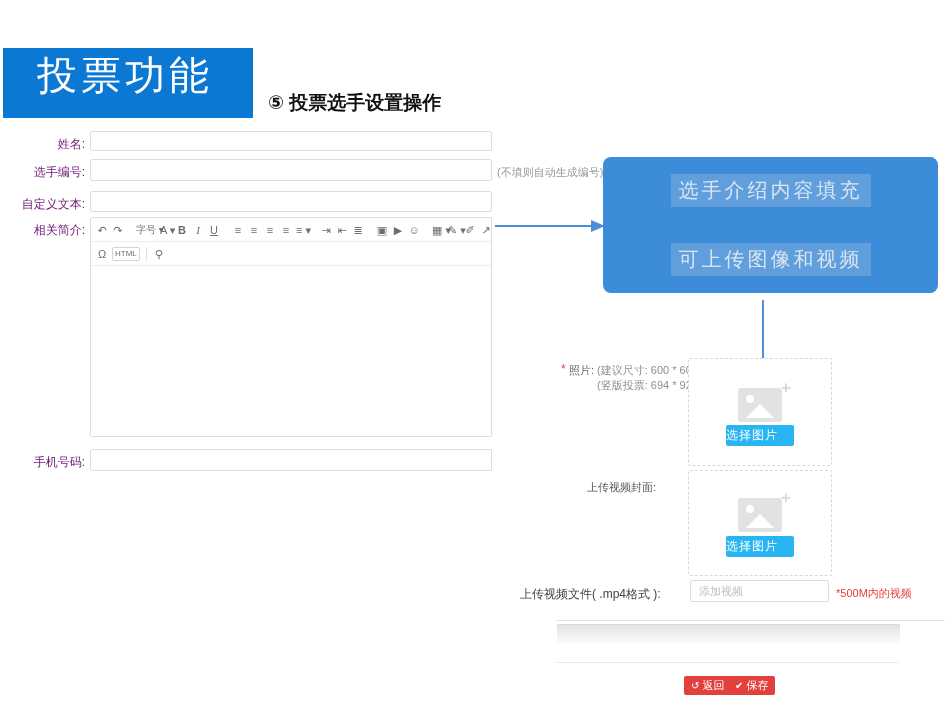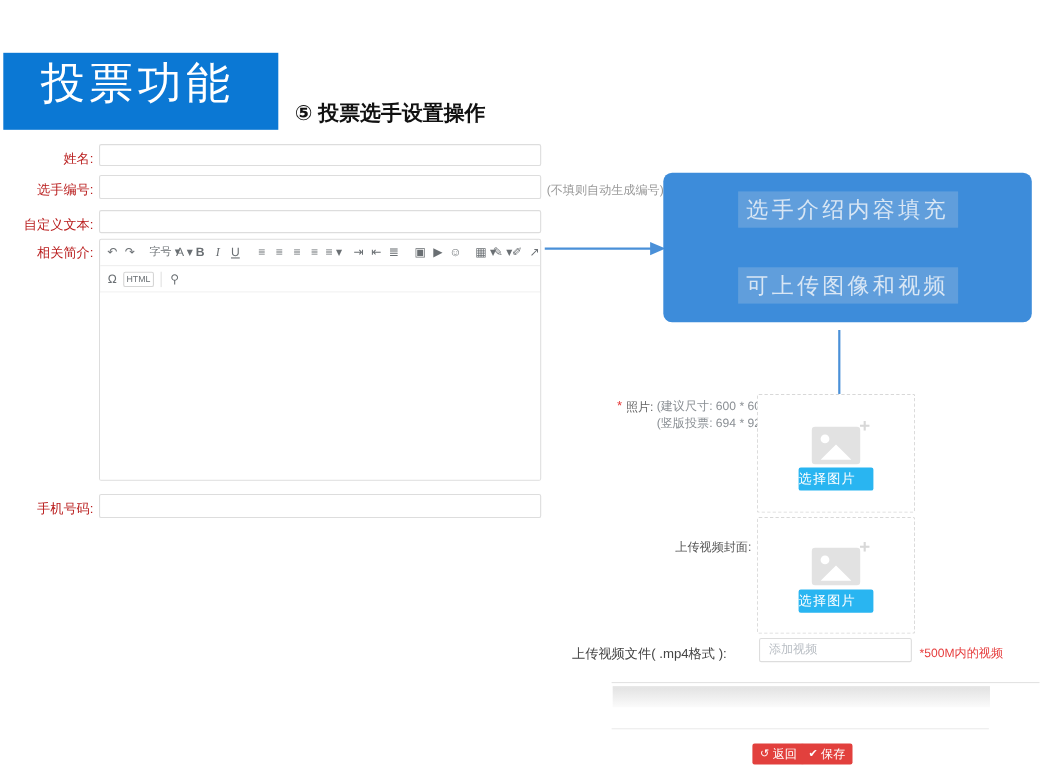--- a/index.html
+++ b/index.html
@@ -7,21 +7,21 @@
   body { font-family:"Liberation Sans","DejaVu Sans",sans-serif; }
   .canvas { position:relative; width:951px; height:702px; background:#fff; overflow:hidden; }
 
   
   .banner { position:absolute; left:3px; top:48px; width:250px; height:70px;
             background:#0b78d4; color:#fff; display:flex; align-items:flex-start;
             padding-left:34px; font-size:40px; letter-spacing:4px; }
   .heading { position:absolute; left:268px; top:90px; font-size:19px; font-weight:bold; color:#111; }
 
   
-  .flabel { position:absolute; left:0; width:85px; text-align:right; font-size:12px; color:#b91c1c; }
+  .flabel { position:absolute; left:0; width:85px; text-align:right; font-size:12px; color:#701a75; }
   .finput { position:absolute; left:90px; width:402px; border:1px solid #ddd; border-radius:2px;
             background:#fff; font-size:12px; padding:0 6px; color:#333; outline:none; }
   .fnote  { position:absolute; left:497px; font-size:11px; color:#999; }
 
   
   .editor { position:absolute; left:90px; top:217px; width:402px; height:220px;
             border:1px solid #ddd; border-radius:2px; background:#fff; display:flex; flex-direction:column; }
   .toolbar { display:flex; align-items:center; gap:4px; padding:0 5px; height:24px;
              border-bottom:1px solid #eee; flex-wrap:nowrap; overflow:hidden; }
   .toolbar2 { height:24px; border-bottom:1px solid #eee; }
@@ -54,21 +54,21 @@
   .box2 { top:470px; height:106px; }
   .img-ph { position:absolute; left:738px; width:44px; height:34px; background:#e2e2e2; border-radius:3px; }
   .img-ph .sun { position:absolute; left:8px; top:7px; width:8px; height:8px; border-radius:50%; background:#fff; }
   .img-ph .mtn { position:absolute; bottom:4px; left:8px; width:0; height:0;
                  border-left:14px solid transparent; border-right:14px solid transparent;
                  border-bottom:14px solid #fff; }
   .img-ph .plus { position:absolute; top:-10px; right:-9px; color:#d8d8d8; font-size:17px; font-weight:bold; }
   .choose-btn { position:absolute; left:726px; width:68px; height:21px; background:#29b5f1; color:#fff;
                 font-size:12px; line-height:21px; text-align:left; border-radius:2px; cursor:pointer;
                 letter-spacing:1px; }
-  .cover-label { position:absolute; left:560px; top:490px; width:123px; text-align:right;
+  .cover-label { position:absolute; left:560px; top:480px; width:123px; text-align:center;
                  font-size:11px; color:#555; }
   .vfile-label { position:absolute; left:520px; top:586px; width:163px; text-align:left;
                  font-size:12px; color:#444; }
   .vfile-input { position:absolute; left:690px; top:580px; width:139px; height:22px;
                  border:1px solid #ddd; border-radius:2px; font-size:11px; padding:0 8px; color:#333; outline:none; }
   .vfile-input::placeholder { color:#b9bec4; }
   .vnote { position:absolute; left:836px; top:586px; font-size:11px; color:#e63c3c; }
 
   
   .hr1 { position:absolute; left:556px; top:620px; width:389px; height:1px; background:#e3e3e3; }

